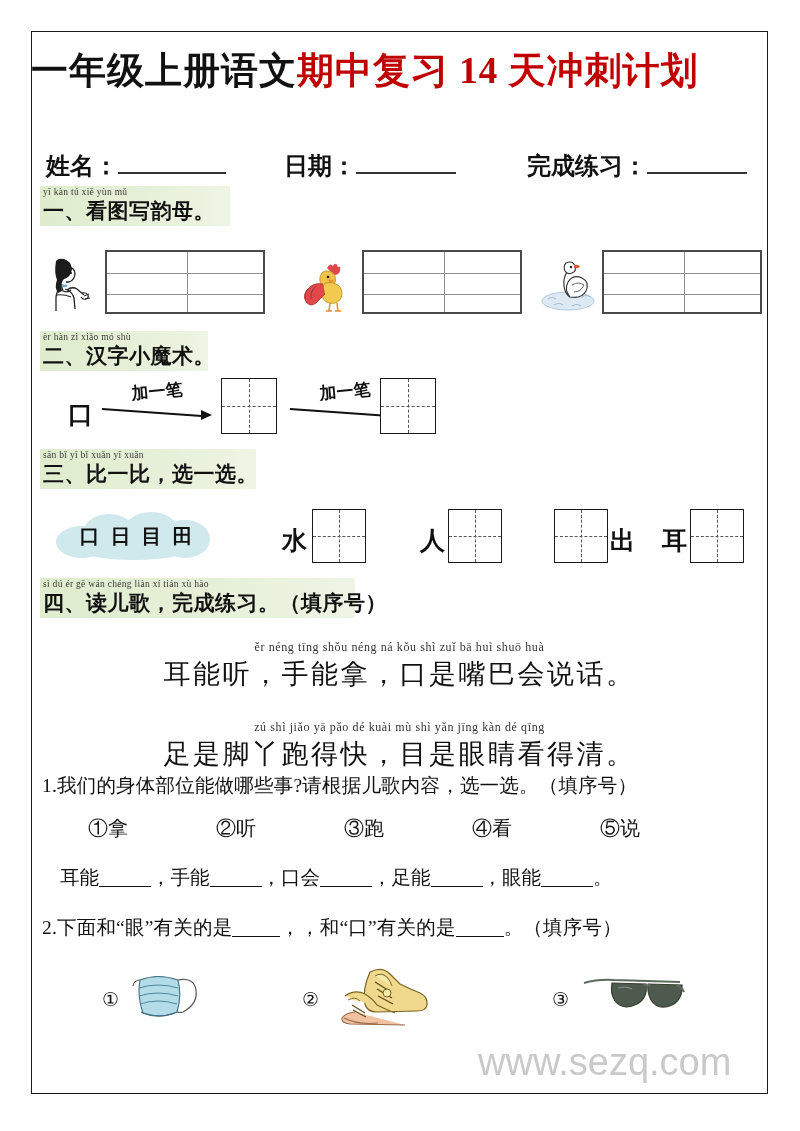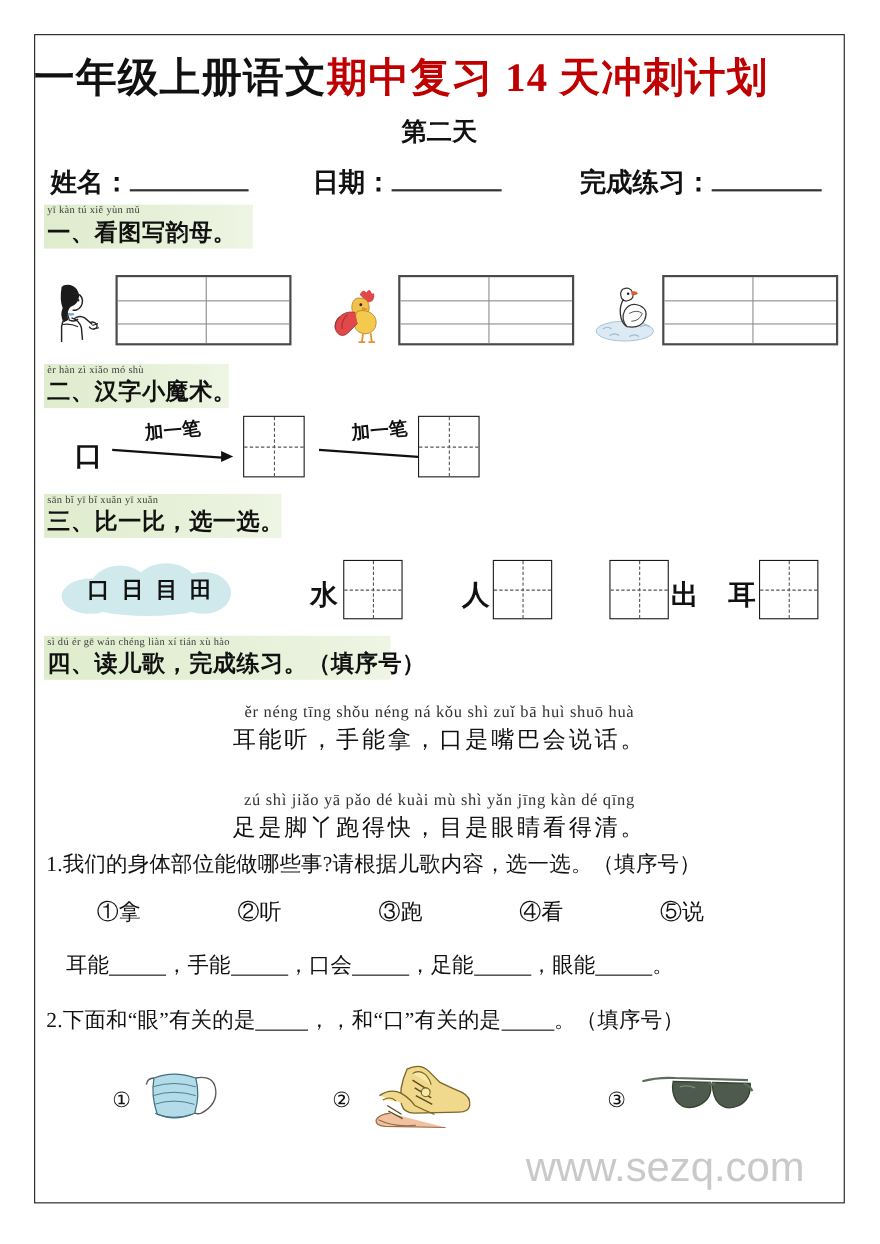--- a/index.html
+++ b/index.html
@@ -226,28 +226,28 @@
   }
 
   
   .rhyme {
     position: absolute;
     width: 737px;
     left: 31px;
     text-align: center;
   }
   .rhyme .py {
-    font-size: 15px;
+    font-size: 12px;
     color: #333;
     letter-spacing: 0.6px;
     white-space: nowrap;
     margin-bottom: 1px;
   }
   .rhyme .cn {
-    font-size: 21px;
+    font-size: 27px;
     color: #111;
     letter-spacing: 2.5px;
     white-space: nowrap;
   }
 
   
   .qline {
     position: absolute;
     font-size: 19.5px;
     color: #111;
@@ -308,21 +308,20 @@
 
 <div id="page">
 
   <div class="sheet-border"></div>
 
   <div class="watermark">www.sezq.com</div>
 
   <div class="title">
     <span class="black">一年级上册语文</span><span class="red">期中复习 14 天冲刺计划</span>
   </div>
-  <div class="subtitle">第二天</div>
 
   <div class="namerow">
     <div class="field nf1">
       <span class="lbl">姓名：</span><span class="blank"></span>
     </div>
     <div class="field nf2">
       <span class="lbl">日期：</span><span class="blank"></span>
     </div>
     <div class="field nf3">
       <span class="lbl">完成练习：</span><span class="blank"></span>

